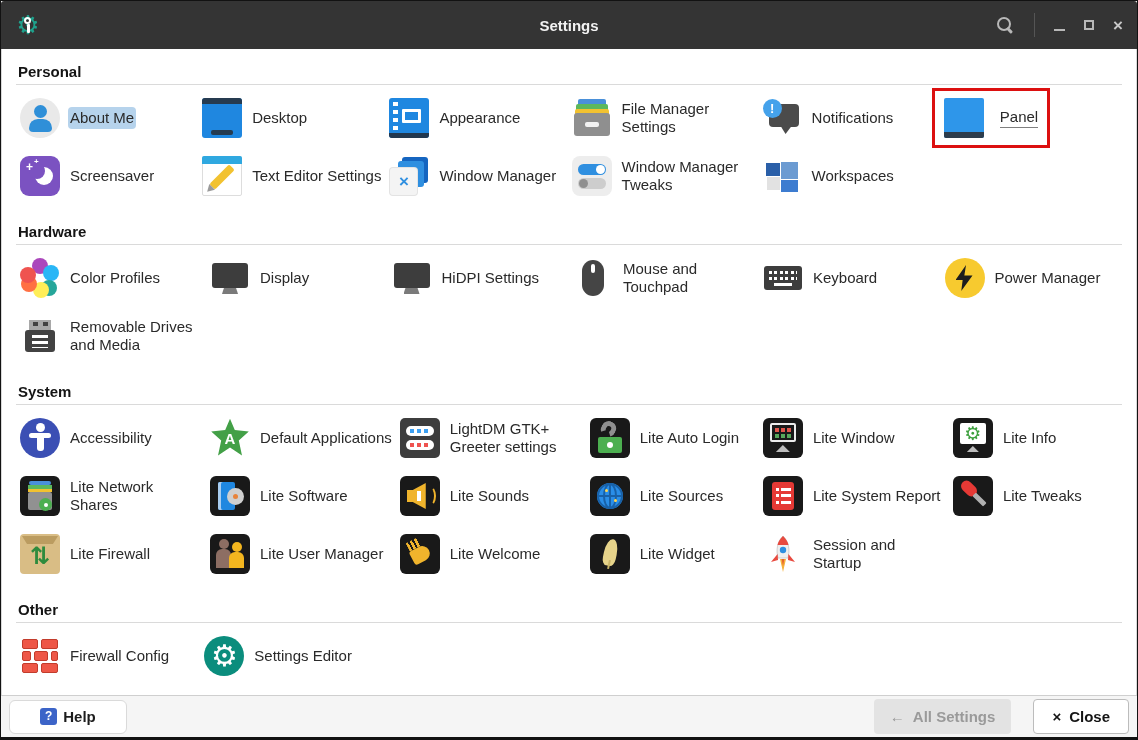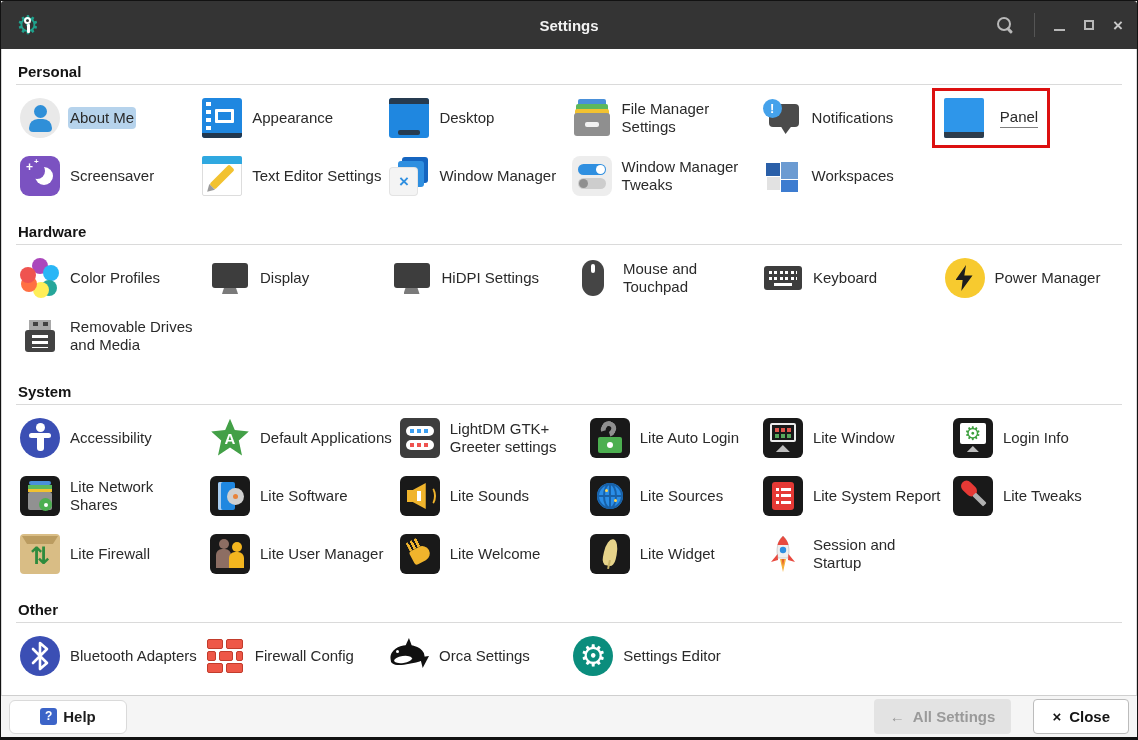--- a/index.html
+++ b/index.html
@@ -250,31 +250,31 @@
           <div class="item selected">
             <span class="ic ic-about-me">
               <i class="a"></i>
               <i class="b"></i>
             </span>
             <span class="label">About Me</span>
           </div>
         </div>
         <div class="cell">
           <div class="item">
-            <span class="ic ic-appearance">
-              <i class="a"></i>
-              <i class="b"></i>
-            </span>
-            <span class="label">Appearance</span>
-          </div>
-        </div>
-        <div class="cell">
-          <div class="item">
             <span class="ic ic-desktop"></span>
             <span class="label">Desktop</span>
+          </div>
+        </div>
+        <div class="cell">
+          <div class="item">
+            <span class="ic ic-appearance">
+              <i class="a"></i>
+              <i class="b"></i>
+            </span>
+            <span class="label">Appearance</span>
           </div>
         </div>
         <div class="cell">
           <div class="item">
             <span class="ic ic-file-manager">
               <i class="a"></i>
               <i class="b"></i>
               <i class="c"></i>
               <i class="d"></i>
             </span>
@@ -479,21 +479,21 @@
             <span class="label">Lite Window</span>
           </div>
         </div>
         <div class="cell">
           <div class="item">
             <span class="ic ic-lite-info tile">
               <i class="a"></i>
               <b class="b">⚙</b>
               <i class="c"></i>
             </span>
-            <span class="label">Login Info</span>
+            <span class="label">Lite Info</span>
           </div>
         </div>
         <div class="cell">
           <div class="item">
             <span class="ic ic-network-shares tile">
               <i class="a"></i>
               <i class="b"></i>
               <i class="c"></i>
               <i class="d"></i>
               <i class="e"></i>
@@ -607,52 +607,30 @@
             </span>
             <span class="label">Session and Startup</span>
           </div>
         </div>
       </div>
       <div class="sec-header">Other</div>
       <div class="sec-line"></div>
       <div class="grid">
         <div class="cell">
           <div class="item">
-            <span class="ic ic-bluetooth">
-              <svg width="40" height="40" viewBox="0 0 40 40">
-                <path d="M13 13 L27 27 L20 33 L20 7 L27 13 L13 27" stroke="#fff" stroke-width="2.6" fill="none" stroke-linejoin="round" stroke-linecap="round"></path>
-              </svg>
-            </span>
-            <span class="label">Bluetooth Adapters</span>
-          </div>
-        </div>
-        <div class="cell">
-          <div class="item">
             <span class="ic ic-firewall">
               <i class="a"></i>
               <i class="b"></i>
               <i class="c"></i>
               <i class="d"></i>
               <i class="e"></i>
               <i class="f"></i>
               <i class="g"></i>
             </span>
             <span class="label">Firewall Config</span>
-          </div>
-        </div>
-        <div class="cell">
-          <div class="item">
-            <span class="ic ic-orca">
-              <i class="a"></i>
-              <i class="b"></i>
-              <i class="c"></i>
-              <i class="d"></i>
-              <i class="e"></i>
-            </span>
-            <span class="label">Orca Settings</span>
           </div>
         </div>
         <div class="cell">
           <div class="item">
             <span class="ic ic-settings-editor">
               <b class="a">⚙</b>
             </span>
             <span class="label">Settings Editor</span>
           </div>
         </div>

